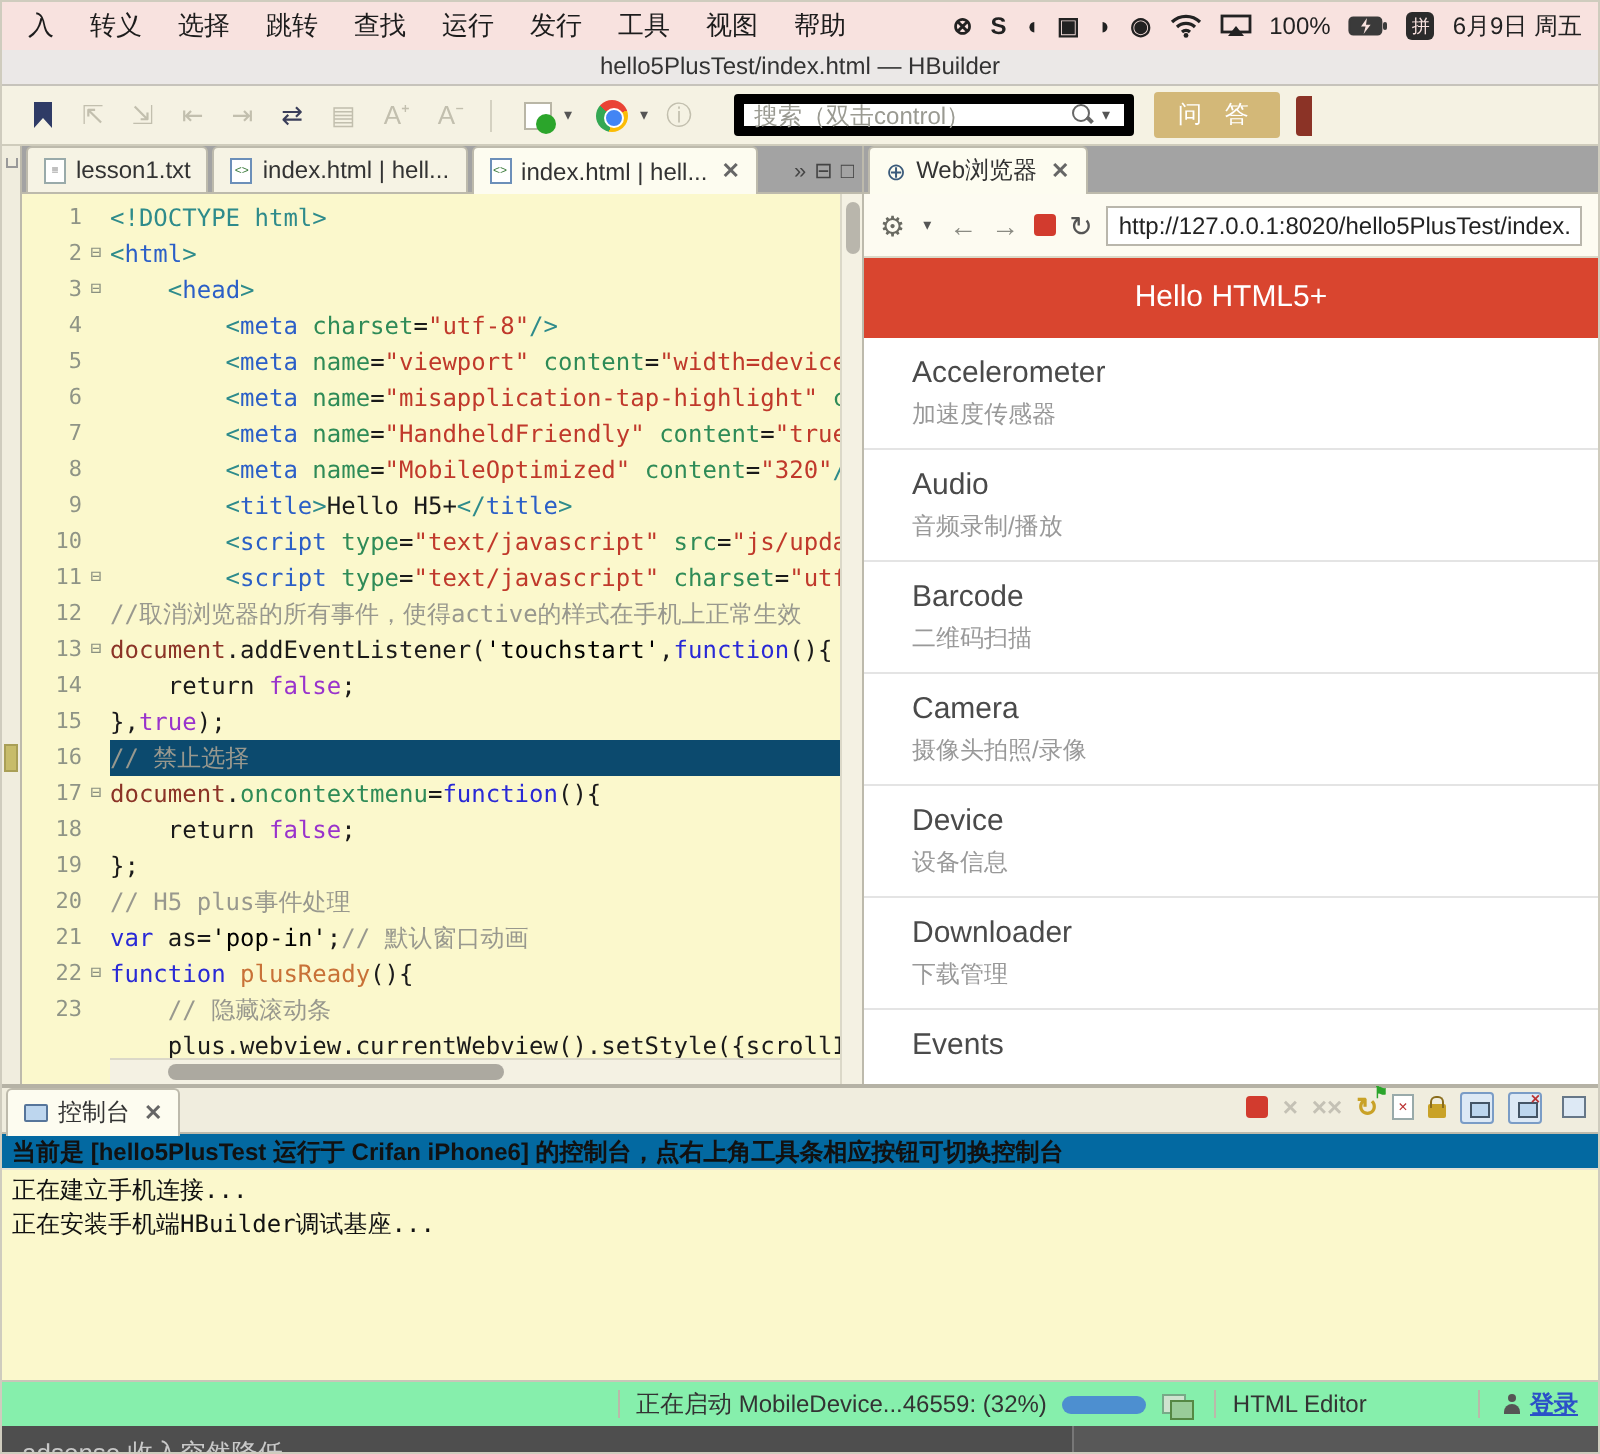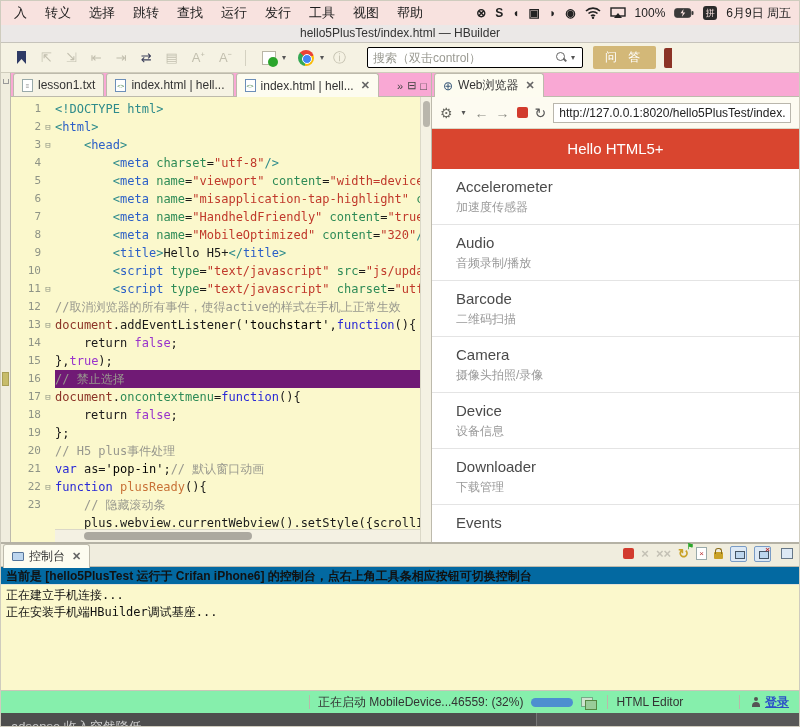--- a/index.html
+++ b/index.html
@@ -24,55 +24,55 @@
   .tb-ic { margin:0 7px; font-size:13px; color:#3A3E5A; line-height:1; }
   .tb-ic.dis { color:#C2BFAE; }
   .bookmark-shape { width:9px; height:13px; background:#2F3B66; clip-path:polygon(0 0,100% 0,100% 100%,50% 62%,0 100%); margin:0 8px; }
   .run-shape { position:relative; width:14px; height:14px; margin:0 4px 0 10px; background:#fff; border:1px solid #B9B6A6; }
   .run-shape::after { content:''; position:absolute; right:-3px; bottom:-3px; width:10px; height:10px; border-radius:50%; background:#2BA52B; }
   .chrome-shape { position:relative; width:16px; height:16px; margin:0 4px 0 10px; border-radius:50%;
     background:conic-gradient(from -50deg,#EA4335 0 120deg,#FBBC05 120deg 240deg,#34A853 240deg 360deg); }
   .chrome-shape::after { content:''; position:absolute; left:4px; top:4px; width:8px; height:8px; border-radius:50%; background:#4285F4; border:1.5px solid #fff; }
   .caret { font-size:8px; color:#555; margin:0 2px; }
   .tb-sep { width:1px; height:16px; background:#D4D1C1; margin:0 6px; }
-  .search-box { width:216px; height:21px; background:#fff; border:1px solid #000000; border-radius:2px; display:flex; align-items:center; padding:0 5px; margin-left:14px; }
+  .search-box { width:200px; height:21px; background:#fff; border:5px solid #000000; border-radius:2px; display:flex; align-items:center; padding:0 5px; margin-left:14px; }
   .search-box input { border:none; outline:none; flex:1; font-size:12px; color:#444; font-family:"Liberation Sans",sans-serif; background:transparent; }
   .search-box input::placeholder { color:#9a9a92; }
   .mag { position:relative; width:11px; height:11px; margin-right:2px; }
   .mag::before { content:''; position:absolute; left:0; top:0; width:7px; height:7px; border:1.5px solid #666; border-radius:50%; }
   .mag::after { content:''; position:absolute; left:7px; top:7px; width:4px; height:1.5px; background:#666; transform:rotate(45deg); }
   .qa-btn { margin-left:10px; background:#D3B878; color:#fff; font-size:12px; padding:3px 12px; border-radius:2px; letter-spacing:4px; white-space:nowrap; }
   .edge-cut { width:8px; height:20px; background:#8B3326; margin-left:8px; border-radius:2px 0 0 2px; }
 
   
   .workbench { display:flex; height:469px; }
   .left-rail { width:10px; background:#F0EDDE; border-right:1px solid #BDBAAC; position:relative; }
   .rail-ic { position:absolute; top:6px; left:2px; width:6px; height:5px; border:1px solid #999; border-top:none; }
   .rail-marker { position:absolute; top:299px; left:1px; width:7px; height:14px; background:#C7BC6A; border:1px solid #A99F56; }
 
   .editor-col { width:421px; border-right:1px solid #BDBAAC; display:flex; flex-direction:column; }
-  .tab-row { height:24px; background:#f9a8d4; border-bottom:1px solid #BDBAAC; display:flex; align-items:flex-end; }
+  .tab-row { height:24px; background:#a3a3a3; border-bottom:1px solid #BDBAAC; display:flex; align-items:flex-end; }
   .tab { height:23px; display:flex; align-items:center; gap:5px; padding:0 8px; margin-left:2px; border:1px solid #BDBAAC; border-bottom:none; border-radius:3px 3px 0 0; background:#F6F3E4; font-size:12px; color:#333; white-space:nowrap; }
   .tab.active { background:#FDFCF0; position:relative; margin-bottom:-1px; height:24px; }
   .tab-close { font-weight:bold; color:#666; font-size:11px; margin-left:2px; }
   .file-ic { width:11px; height:13px; border:1px solid #9aa; background:#fff; font-size:6px; color:#888; text-align:center; line-height:12px; }
   .file-ic.html { color:#3A7A3A; border-color:#6C8FB9; font-size:6px; }
   .globe-ic { font-size:12px; color:#3A5A7A; line-height:1; }
   .monitor-ic { width:12px; height:9px; border:1px solid #56759A; background:#BDD6EE; border-radius:1px; }
   .tab-extras { margin-left:auto; display:flex; align-items:center; gap:4px; padding:0 4px 4px 0; color:#555; }
   .chev { font-size:11px; color:#444; }
   .winbtn { font-size:11px; color:#444; }
 
   
   .editor { position:relative; flex:1; background:#FBF8CC; overflow:hidden; font-family:"DejaVu Sans Mono",monospace; font-size:12px; padding-top:3px; }
   .code-line { display:flex; height:18px; line-height:18px; white-space:pre; }
   .gutter-num { width:30px; flex:none; text-align:right; color:#8F9486; font-size:11px; }
   .gutter-fold { width:14px; flex:none; text-align:center; color:#8A9080; font-size:9px; line-height:18px; }
   .code-text { flex:1; overflow:hidden; }
-  .code-line.cur .code-text { background:#701a75; }
+  .code-line.cur .code-text { background:#0c4a6e; }
   .c-brk { color:#2E8B8B; } .c-tag { color:#2B5FC7; } .c-attr { color:#2E8B57; }
   .c-val { color:#C0392B; } .c-pln { color:#1a1a1a; } .c-com { color:#98988E; }
   .c-kw { color:#2929D6; } .c-str { color:#000000; } .c-lit { color:#9933CC; }
   .c-obj { color:#8B3326; } .c-prop { color:#2E8B57; } .c-fn { color:#C87137; }
   .vscroll { position:absolute; right:0; top:0; width:11px; height:100%; background:#F4F1E3; border-left:1px solid #DBD8C8; }
   .vthumb { position:absolute; top:4px; left:2px; width:7px; height:26px; background:#B9B6AC; border-radius:4px; }
   .hscroll { position:absolute; left:44px; right:11px; bottom:0; height:13px; background:#F4F1E3; border-top:1px solid #DBD8C8; }
   .hthumb { position:absolute; left:8%; top:2px; width:46%; height:8px; background:#ACA9A0; border-radius:4px; }
 
   

